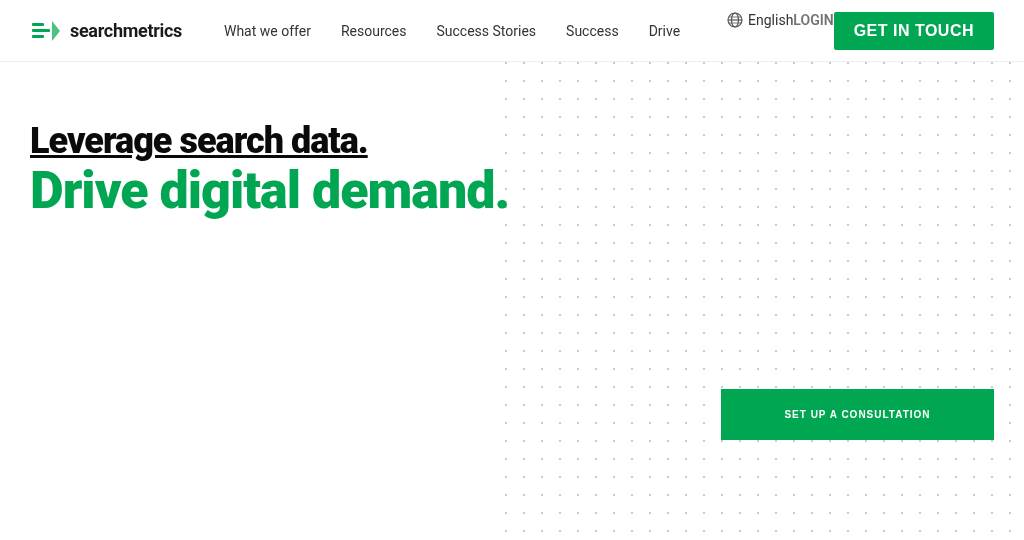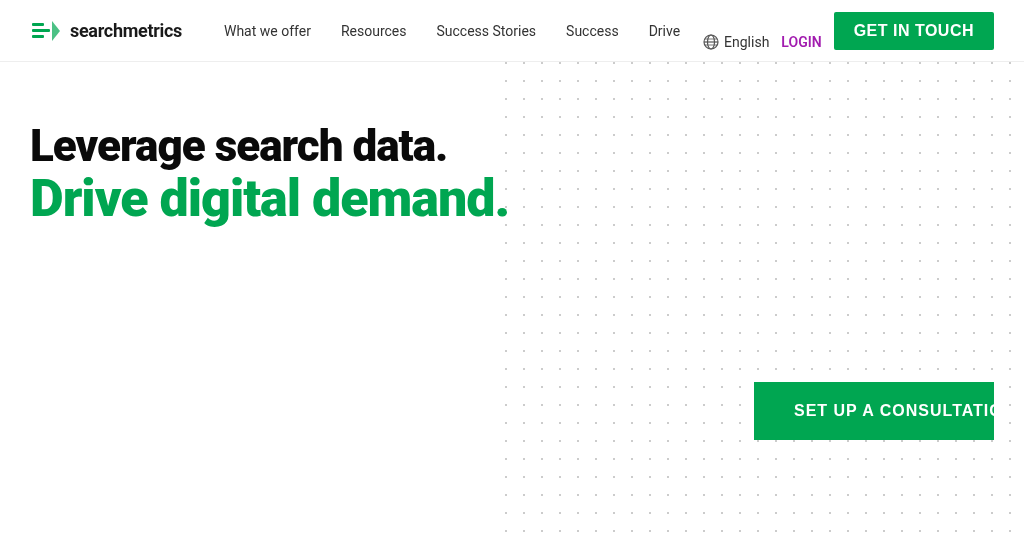--- a/index.html
+++ b/index.html
@@ -80,41 +80,40 @@
       padding: 6px 12px;
       font-size: 14px;
       color: #333;
       cursor: pointer;
       white-space: nowrap;
       border-radius: 3px;
     }
 
     .nav-right {
       display: flex;
-      align-items: flex-end;
-      gap: 12px;
+      align-items: flex-start;
     }
 
     .lang-selector {
       display: flex;
       align-items: center;
       gap: 5px;
       font-size: 14px;
       color: #333;
       cursor: pointer;
     }
 
     .globe-icon {
       width: 16px;
       height: 16px;
     }
 
     .login-link {
       font-size: 14px;
-      color: #a21caf;
+      color: #737373;
       font-weight: 600;
       cursor: pointer;
     }
 
     .get-in-touch-btn {
       background: #00a651;
       color: #fff;
       border: none;
       padding: 10px 20px;
       font-size: 16px;
@@ -128,25 +127,26 @@
 
     
     .hero {
       position: relative;
       z-index: 5;
       padding: 60px 30px 40px 30px;
       max-width: 680px;
     }
 
     .hero-line1 {
-      font-size: 44px;
+      font-size: 36px;
       font-weight: 900;
       color: #0a0a0a;
       line-height: 1.1;
       letter-spacing: -1px;
+      text-decoration: underline;
     }
 
     .hero-line2 {
       font-size: 52px;
       font-weight: 900;
       color: #00a651;
       line-height: 1.1;
       letter-spacing: -1px;
       margin-bottom: 32px;
     }
@@ -165,28 +165,28 @@
       right: 30px;
       bottom: 100px;
       z-index: 10;
     }
 
     .consultation-btn {
       background: #00a651;
       color: #fff;
       border: none;
       padding: 20px 40px;
-      font-size: 16px;
+      font-size: 10px;
       font-weight: 700;
       letter-spacing: 1px;
       cursor: pointer;
       text-transform: uppercase;
       white-space: nowrap;
       display: block;
-      width: 240px;
+      width: 273px;
       text-align: center;
     }
 
     
     .white-overlay {
       position: absolute;
       top: 62px;
       left: 0;
       width: 48%;
       height: calc(100% - 62px);

